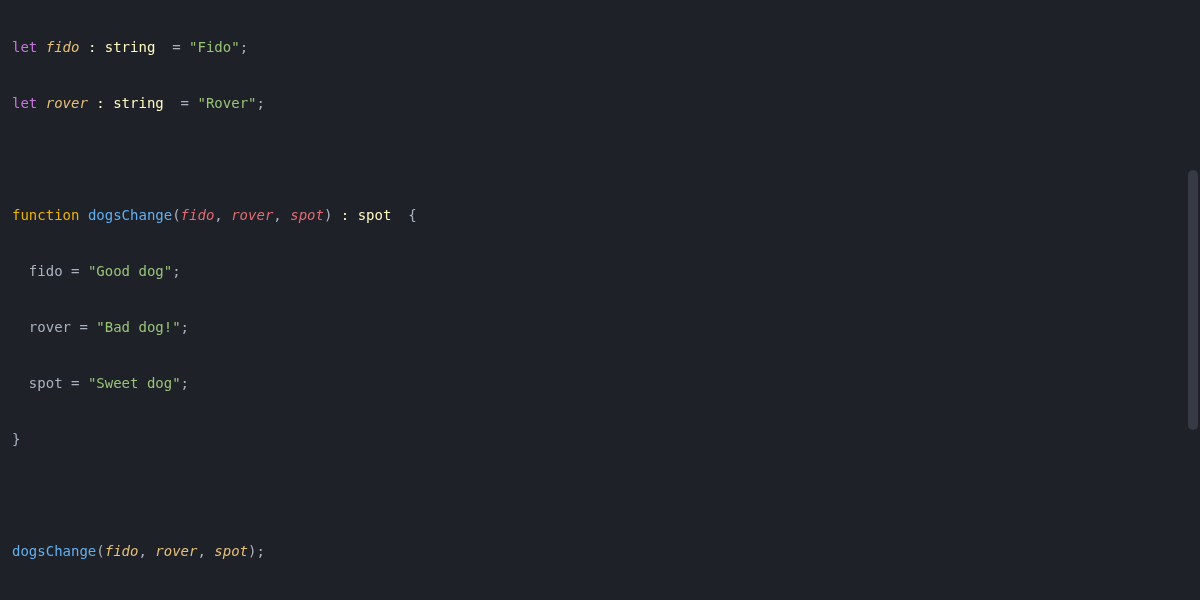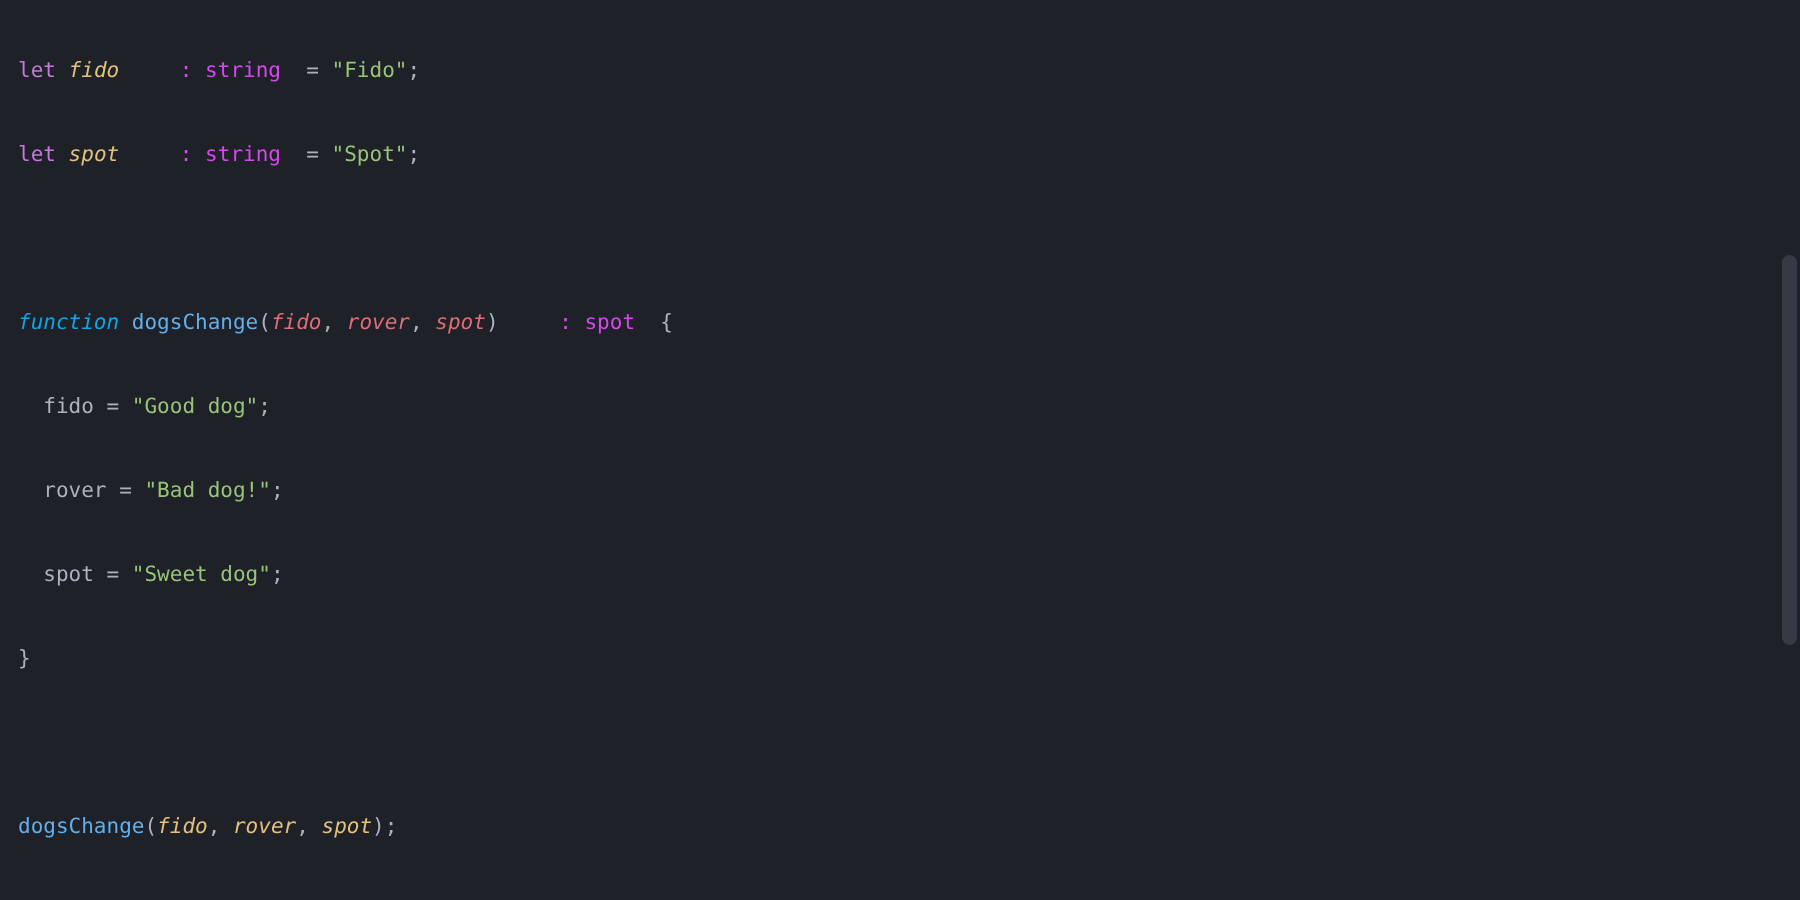--- a/index.html
+++ b/index.html
@@ -14,24 +14,24 @@
     overflow: hidden;
     position: relative;
   }
   .editor {
     padding: 5px 12px;
     white-space: pre;
     position: relative;
   }
   .line { height: 28px; }
   .kw { color: #c678dd; }
-  .kw2 { color: #0ea5e9; font-style: italic; }
+  .kw2 { color: #eab308; }
   .var-italic { color: #e5c07b; font-style: italic; }
   .var { color: #abb2bf; }
-  .type-hint { color: #d946ef; font-style: normal; margin-left: 32px; }
+  .type-hint { color: #fef9c3; font-style: normal; }
   .op { color: #abb2bf; }
   .str { color: #98c379; }
   .fn { color: #61afef; }
   .fn-call { color: #61afef; }
   .param { color: #e06c75; font-style: italic; }
   .punct { color: #abb2bf; }
   .scrollbar {
     position: absolute;
     right: 2px;
     top: 170px;
@@ -40,21 +40,21 @@
     background: #4b5363;
     border-radius: 5px;
     opacity: 0.5;
   }
 </style>
 </head>
 <body>
 
 <div class="editor">
 <div class="line"><span class="kw">let</span> <span class="var-italic">fido</span> <span class="type-hint">: string</span><span class="op">  = </span><span class="str">"Fido"</span><span class="punct">;</span></div>
-<div class="line"><span class="kw">let</span> <span class="var-italic">spot</span> <span class="type-hint">: string</span><span class="op">  = </span><span class="str">"Spot"</span><span class="punct">;</span></div>
+<div class="line"><span class="kw">let</span> <span class="var-italic">rover</span> <span class="type-hint">: string</span><span class="op">  = </span><span class="str">"Rover"</span><span class="punct">;</span></div>
 <div class="line"></div>
 <div class="line"><span class="kw2">function</span> <span class="fn">dogsChange</span><span class="punct">(</span><span class="param">fido</span><span class="punct">, </span><span class="param">rover</span><span class="punct">, </span><span class="param">spot</span><span class="punct">)</span><span class="type-hint"> : spot</span><span class="punct">  {</span></div>
 <div class="line"><span>  </span><span class="var">fido</span><span class="op"> = </span><span class="str">"Good dog"</span><span class="punct">;</span></div>
 <div class="line"><span>  </span><span class="var">rover</span><span class="op"> = </span><span class="str">"Bad dog!"</span><span class="punct">;</span></div>
 <div class="line"><span>  </span><span class="var">spot</span><span class="op"> = </span><span class="str">"Sweet dog"</span><span class="punct">;</span></div>
 <div class="line"><span class="punct">}</span></div>
 <div class="line"></div>
 <div class="line"><span class="fn-call">dogsChange</span><span class="punct">(</span><span class="var-italic">fido</span><span class="punct">, </span><span class="var-italic">rover</span><span class="punct">, </span><span class="var-italic">spot</span><span class="punct">)</span><span class="punct">;</span></div>
 
 

